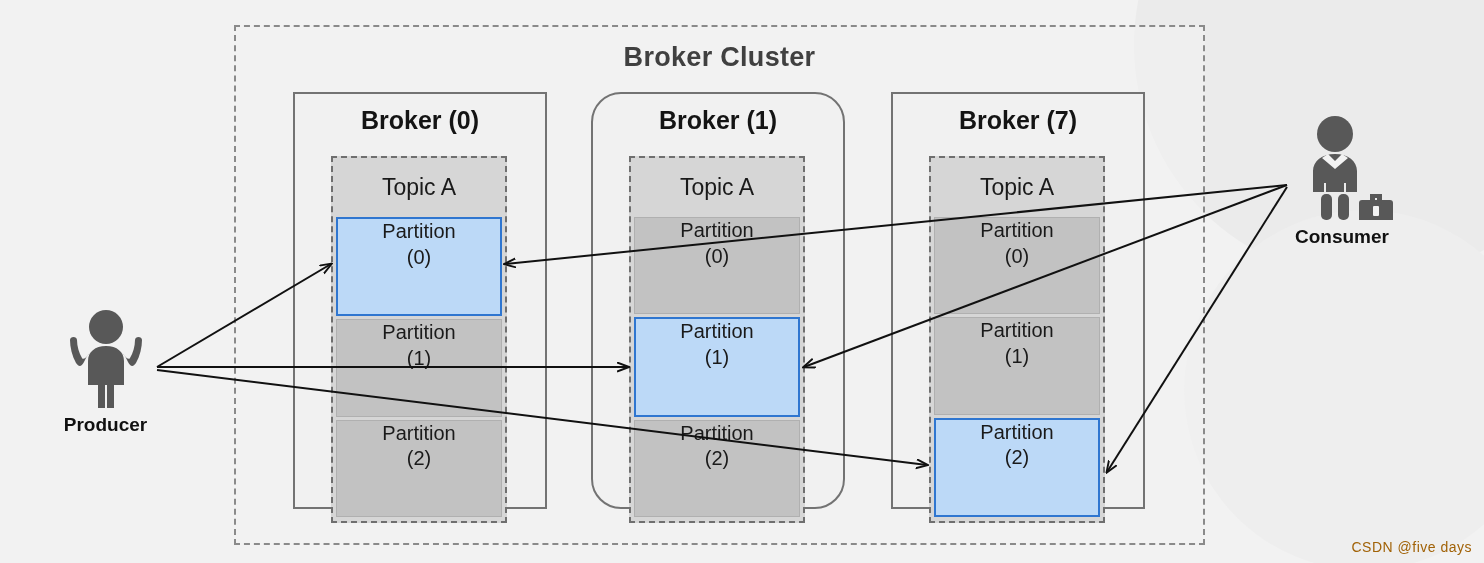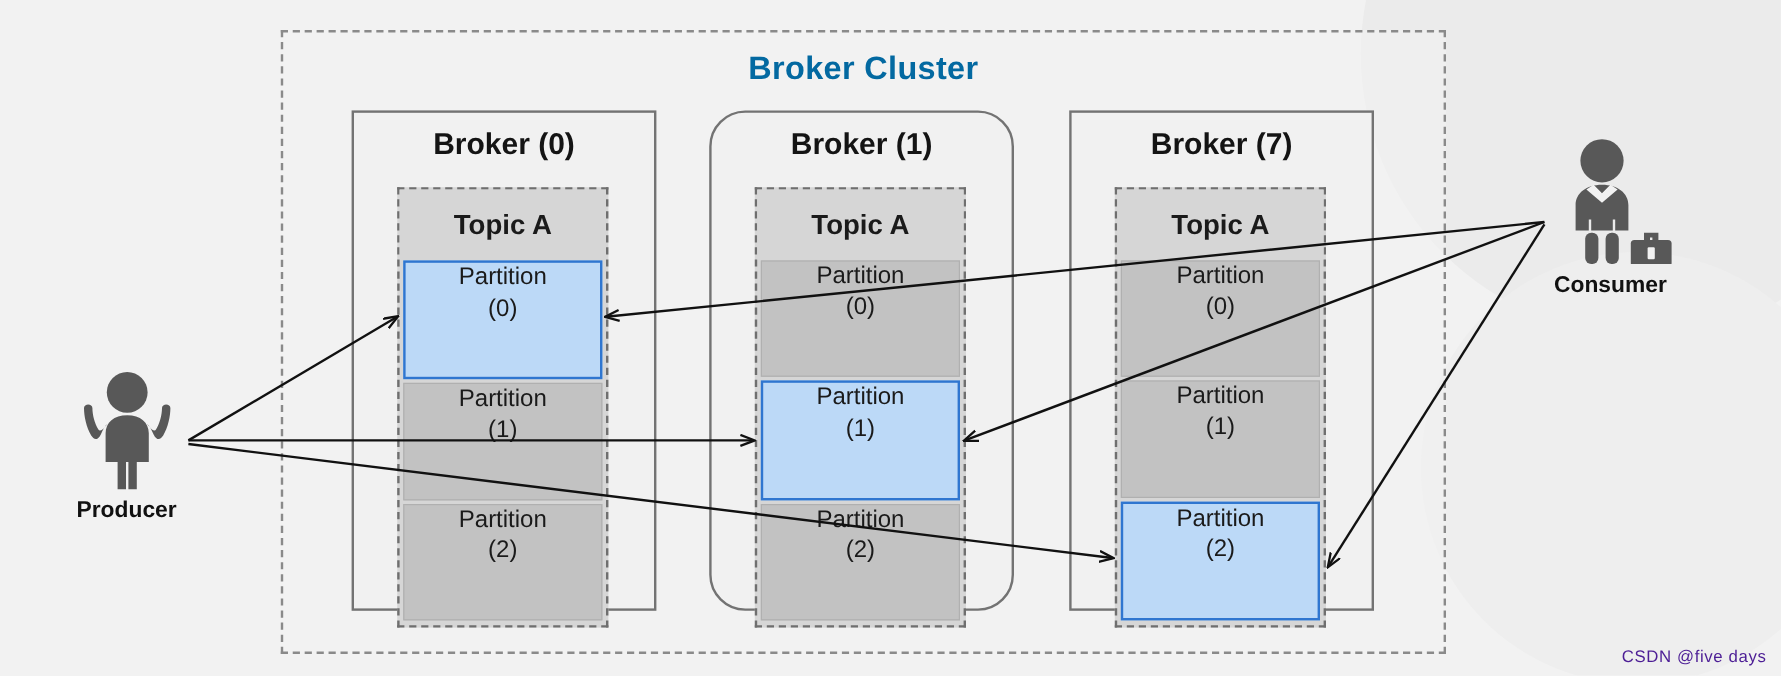--- a/index.html
+++ b/index.html
@@ -34,21 +34,21 @@
     box-sizing: border-box;
     background: rgba(242,242,242,0.55);
   }
   .cluster-title {
     position: absolute;
     left: 0; right: 0;
     top: 15px;
     text-align: center;
     font-size: 27px;
     font-weight: bold;
-    color: #0369a1;
+    color: #404040;
     letter-spacing: 0.3px;
   }
 
   
   .broker {
     position: absolute;
     top: 65px;
     width: 254px;
     height: 417px;
     border: 2px solid #737373;
@@ -79,21 +79,20 @@
     background: #d6d6d6;
     padding: 0;
   }
   .topic-title {
     height: 58px;
     line-height: 58px;
     text-align: center;
     font-size: 23px;
     color: #1a1a1a;
     background: #d6d6d6;
-    font-weight: bold;
   }
   .partitions {
     position: absolute;
     left: 3px; right: 3px;
     top: 59px; bottom: 4px;
     display: flex;
     flex-direction: column;
     gap: 3px;
   }
   .partition {
@@ -137,21 +136,21 @@
     width: 1484px; height: 563px;
     pointer-events: none;
   }
 
   
   .watermark {
     position: absolute;
     right: 12px;
     bottom: 8px;
     font-size: 14px;
-    color: #4c1d95;
+    color: #a16207;
     letter-spacing: 0.5px;
   }
 </style>
 </head>
 <body>
 
 <div id="stage">
 
   <div class="bg-swirl s1"></div>
   <div class="bg-swirl s2"></div>

